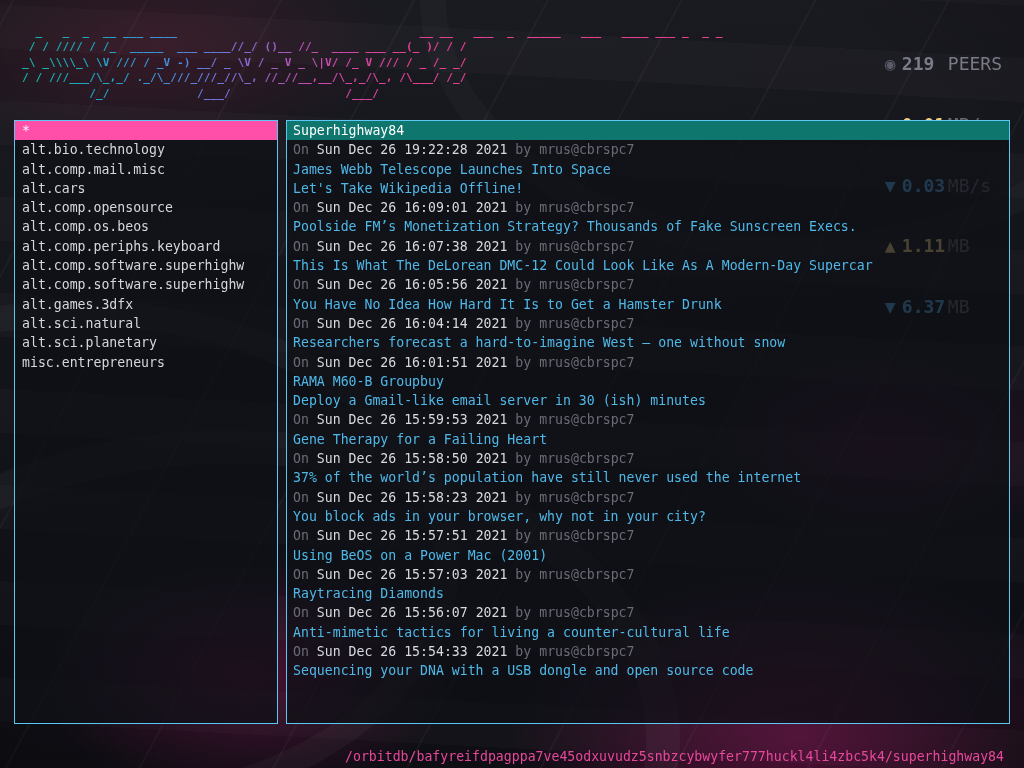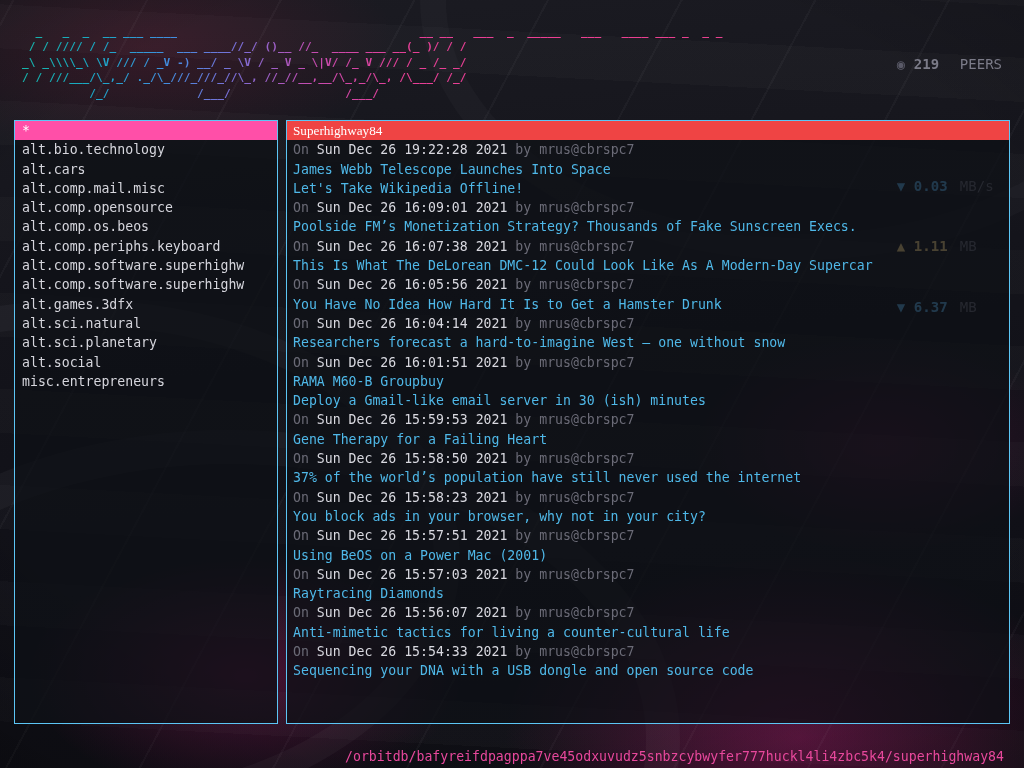--- a/index.html
+++ b/index.html
@@ -92,21 +92,21 @@
     background-clip: text;
     color: transparent;
     margin-top: 8px;
     -webkit-text-fill-color: transparent;
   }
 
   #stats {
     position: absolute;
     right: 22px; top: 14px;
     text-align: left;
-    font-size: 14px;
+    font-size: 18px;
     line-height: 20.2px;
     white-space: pre;
   }
   .stat-row { display: block; height: 20.2px; }
   .stat-gly { display: inline-block; width: 17px; }
   .stat-val { display: inline-block; min-width: 46px; font-weight: bold; }
   .stat-unit { color: #6a6a78; margin-top: 12px; }
   .g-peers { color: #5a5a68; }
   .v-peers { color: #7b7b88; font-weight: bold; }
   .u-peers { color: #7b7b88; }
@@ -159,23 +159,22 @@
   .post-title {
     height: 19.3px;
     line-height: 19.3px;
     font-size: 13.2px;
     padding-left: 6px;
     white-space: nowrap;
     overflow: hidden;
     color: #4fb8e8;
   }
   .post-title.selected {
-    background: #ef4444;
+    background: #0f766e;
     color: #ffffff;
-    font-family: Liberation Serif, serif;
   }
 
   
   #footer {
     position: absolute;
     left: 0; bottom: 4px;
     width: 1024px;
     text-align: right;
     padding-right: 20px;
     font-size: 13.2px;
@@ -211,31 +210,30 @@
       <span class="stat-row"><span class="stat-gly down">▼</span><span class="stat-val down">0.03</span><span class="stat-unit">MB/s</span></span>
       <span class="stat-row"><span class="stat-gly up">▲</span><span class="stat-val up">1.11</span><span class="stat-unit">MB</span></span>
       <span class="stat-row"><span class="stat-gly down">▼</span><span class="stat-val down">6.37</span><span class="stat-unit">MB</span></span>
     </div>
   </div>
 
   <div id="sidebar-panel" class="panel">
     <div class="list-scroll" id="group-list">
         <div class="group-row selected">*</div>
         <div class="group-row">alt.bio.technology</div>
+        <div class="group-row">alt.comp.mail.misc</div>
         <div class="group-row">alt.cars</div>
-        <div class="group-row">alt.comp.mail.misc</div>
         <div class="group-row">alt.comp.opensource</div>
         <div class="group-row">alt.comp.os.beos</div>
         <div class="group-row">alt.comp.periphs.keyboard</div>
         <div class="group-row">alt.comp.software.superhighw</div>
         <div class="group-row">alt.comp.software.superhighw</div>
         <div class="group-row">alt.games.3dfx</div>
         <div class="group-row">alt.sci.natural</div>
         <div class="group-row">alt.sci.planetary</div>
-        <div class="group-row">alt.social</div>
         <div class="group-row">misc.entrepreneurs</div>
       </div>
   </div>
 
   <div id="list-panel" class="panel">
     <div class="list-scroll" id="post-list">
         <div class="post-title selected">Superhighway84</div>
         <div class="post-meta"><span class="dim">On</span> <span>Sun Dec 26 19:22:28 2021</span> <span class="dim">by</span> <span class="dim">mrus@cbrspc7</span></div>
         <div class="post-title">James Webb Telescope Launches Into Space</div>
         <div class="post-title">Let's Take Wikipedia Offline!</div>

